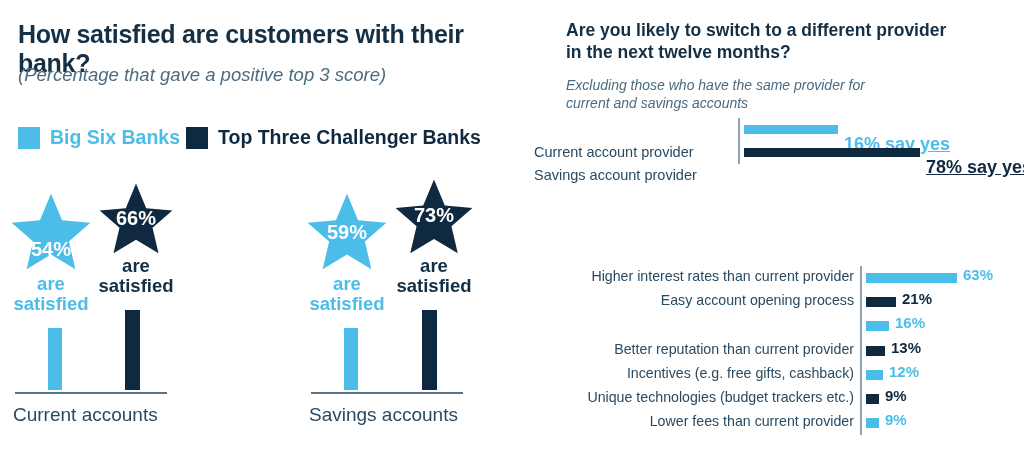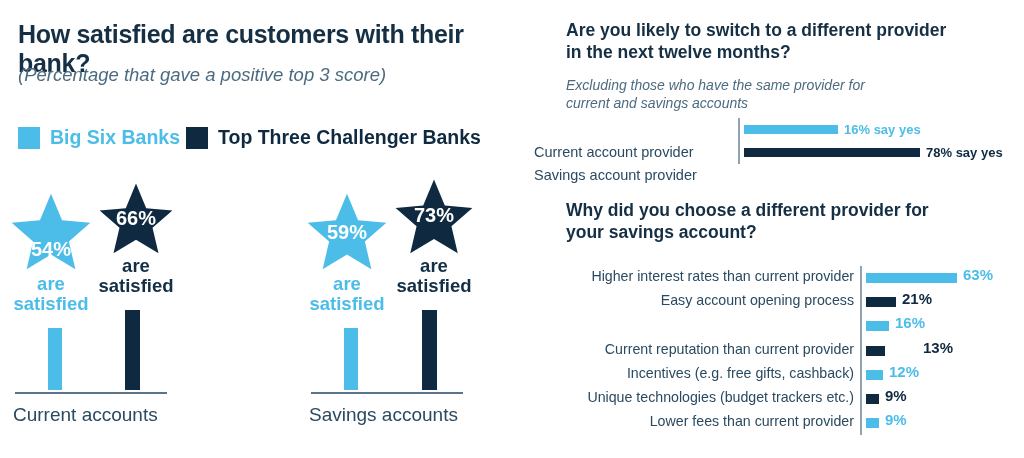--- a/index.html
+++ b/index.html
@@ -111,22 +111,22 @@
     position: absolute; right: 290px; top: 15px;
     font-size: 14.5px; color: #2a4a61; white-space: nowrap;
     text-align: left; width: 200px; margin-top: 11px;
   }
   .switch-divider {
     position: absolute; left: 190px; top: 0px;
     width: 1.5px; height: 23px; background: #8fa3b2;
   }
   .switch-bar { position: absolute; left: 196px; height: 9px; top: 7px; }
   .switch-value {
-    position: absolute; top: 4px;
-    font-size: 13px; font-weight: bold; white-space: nowrap;
+    position: absolute; top: 16px;
+    font-size: 18px; font-weight: bold; white-space: nowrap; text-decoration: underline;
   }
   .switch-value.blue { color: #4cbde9; }
   .switch-value.navy { color: #0f2a40; }
 
   
   .reasons-block { position: absolute; left: 0px; top: 266px; width: 476px; }
   .reason-row { position: relative; height: 24.2px; }
   .reason-label {
     position: absolute; left: 0px; top: 2px;
     width: 306px; text-align: right;
@@ -241,21 +241,20 @@
         <div class="switch-value blue" style="left:296px;">16% say yes</div>
       </div>
       <div class="switch-row">
         <div class="switch-label">Savings account provider</div>
         <div class="switch-divider"></div>
         <div class="switch-bar" style="width:176px; background:#0f2a40;"></div>
         <div class="switch-value navy" style="left:378px;">78% say yes</div>
       </div>
     </div>
 
-    <div class="q-title" style="left:18px; top:200px; width:400px;">Why did you choose a different provider for your savings account?</div>
 
     <div class="reasons-block">
 
       <div class="reason-row">
         <div class="reason-label">Higher interest rates than current provider</div>
         <div class="reason-divider"></div>
         <div class="reason-bar" style="width:91px; background:#4cbde9;"></div>
         <div class="reason-value blue" style="left:415px;">63%</div>
       </div>
 
@@ -266,24 +265,24 @@
         <div class="reason-value navy" style="left:354px;">21%</div>
       </div>
 
       <div class="reason-row">
         <div class="reason-divider"></div>
         <div class="reason-bar" style="width:23px; background:#4cbde9;"></div>
         <div class="reason-value blue" style="left:347px;">16%</div>
       </div>
 
       <div class="reason-row">
-        <div class="reason-label">Current reputation than current provider</div>
+        <div class="reason-label">Better reputation than current provider</div>
         <div class="reason-divider"></div>
         <div class="reason-bar" style="width:19px; background:#0f2a40;"></div>
-        <div class="reason-value navy" style="left:343px;margin-left:32px;">13%</div>
+        <div class="reason-value navy" style="left:343px;">13%</div>
       </div>
 
       <div class="reason-row">
         <div class="reason-label">Incentives (e.g. free gifts, cashback)</div>
         <div class="reason-divider"></div>
         <div class="reason-bar" style="width:17px; background:#4cbde9;"></div>
         <div class="reason-value blue" style="left:341px;">12%</div>
       </div>
 
       <div class="reason-row">

